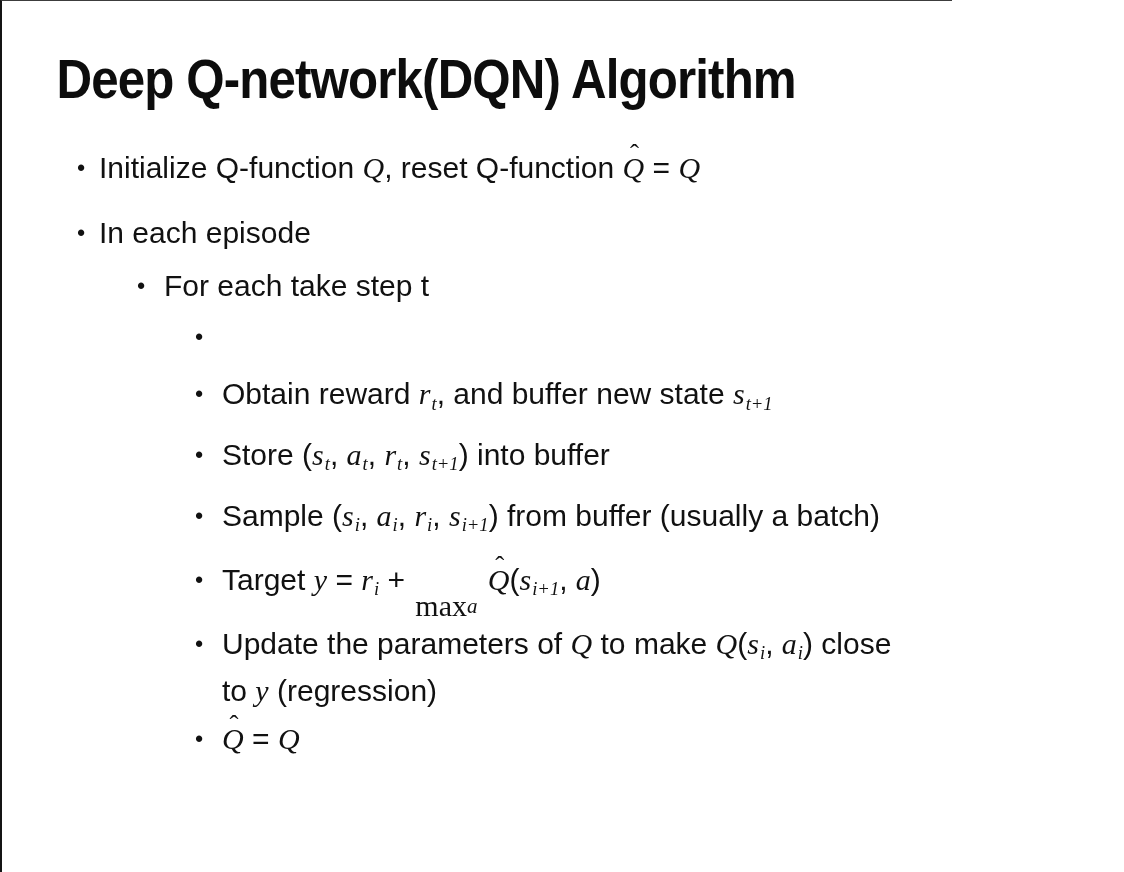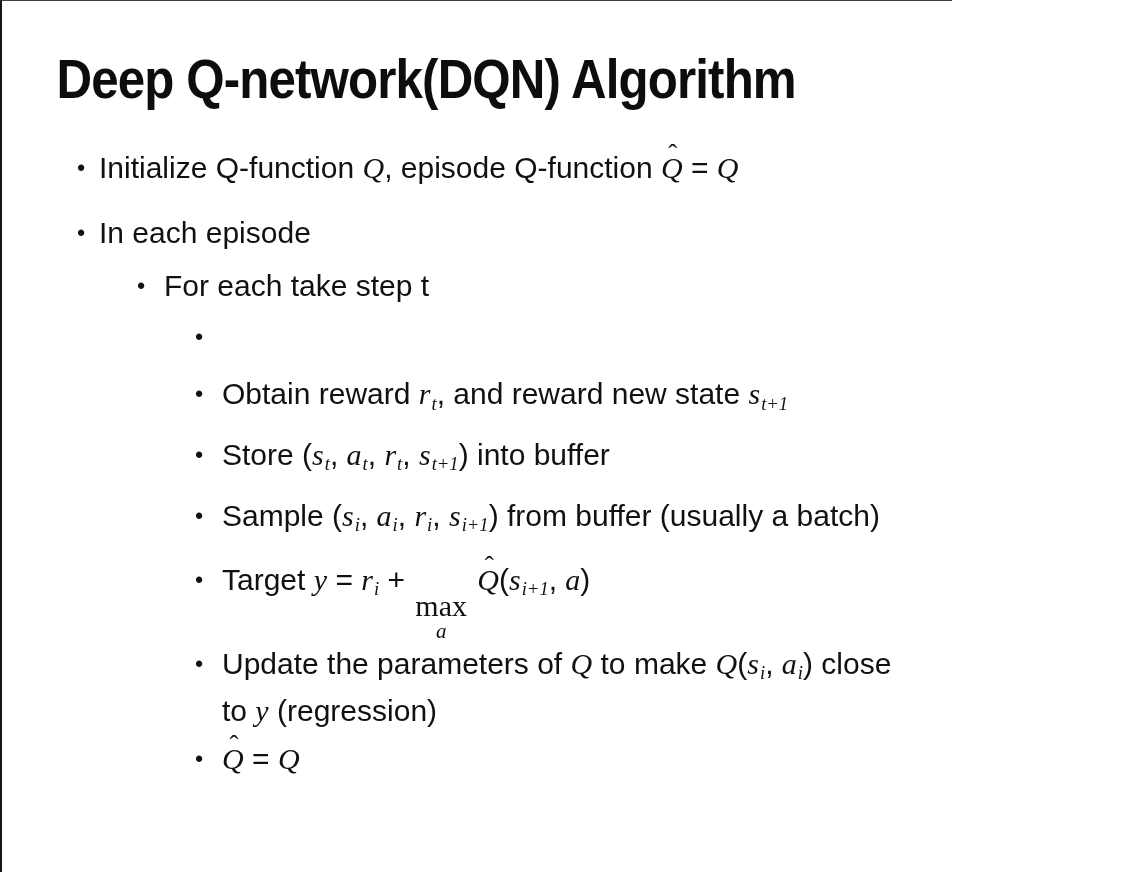--- a/index.html
+++ b/index.html
@@ -37,49 +37,49 @@
   .lvl1 .dot{width:22px;}
   .lvl2 .dot{width:27px;}
   .lvl3 .dot{width:27px;}
   .content{flex:1 1 auto;}
   .math{font-family:"Liberation Serif",serif;font-style:italic;}
   .msub{font-family:"Liberation Serif",serif;font-style:italic;
         font-size:0.62em;vertical-align:-0.28em;margin-left:1px;letter-spacing:0;}
   .hat-wrap{position:relative;display:inline-block;}
   .hat{position:absolute;top:-0.30em;left:50%;transform:translateX(-38%);
        font-style:normal;font-size:0.9em;line-height:1;}
-  .maxop{display:inline-flex;flex-direction:column;align-items:center;
+  .maxop{display:inline-flex;flex-direction:row;align-items:center;
          vertical-align:-26px;font-family:"Liberation Serif",serif;margin:0 2px;}
   .max-label{line-height:30px;font-style:normal;}
   .max-under{line-height:20px;font-size:0.7em;font-style:italic;}
 </style>
 </head>
 <body>
 
 <div class="slide">
   <h1 class="title">Deep Q-network(DQN) Algorithm</h1>
   <div class="bullets">
       <div class="bullet lvl1">
         <span class="dot">•</span>
-        <span class="content"><span class="plain">Initialize Q-function </span><span class="math">Q</span><span class="plain">, episode Q-function </span><span class="math hat-wrap"><span class="hat">ˆ</span><span>Q</span></span><span class="plain"> = </span><span class="math">Q</span></span>
+        <span class="content"><span class="plain">Initialize Q-function </span><span class="math">Q</span><span class="plain">, reset Q-function </span><span class="math hat-wrap"><span class="hat">ˆ</span><span>Q</span></span><span class="plain"> = </span><span class="math">Q</span></span>
       </div>
       <div class="bullet lvl1">
         <span class="dot">•</span>
         <span class="content"><span class="plain">In each episode</span></span>
       </div>
       <div class="bullet lvl2">
         <span class="dot">•</span>
         <span class="content"><span class="plain">For each take step t</span></span>
       </div>
       <div class="bullet lvl3">
         <span class="dot">•</span>
       </div>
       <div class="bullet lvl3">
         <span class="dot">•</span>
-        <span class="content"><span class="plain">Obtain reward </span><span class="math">r<span class="msub">t</span></span><span class="plain">, and reward new state </span><span class="math">s<span class="msub">t+1</span></span></span>
+        <span class="content"><span class="plain">Obtain reward </span><span class="math">r<span class="msub">t</span></span><span class="plain">, and buffer new state </span><span class="math">s<span class="msub">t+1</span></span></span>
       </div>
       <div class="bullet lvl3">
         <span class="dot">•</span>
         <span class="content"><span class="plain">Store (</span><span class="math">s<span class="msub">t</span></span><span class="plain">, </span><span class="math">a<span class="msub">t</span></span><span class="plain">, </span><span class="math">r<span class="msub">t</span></span><span class="plain">, </span><span class="math">s<span class="msub">t+1</span></span><span class="plain">) into buffer</span></span>
       </div>
       <div class="bullet lvl3">
         <span class="dot">•</span>
         <span class="content"><span class="plain">Sample (</span><span class="math">s<span class="msub">i</span></span><span class="plain">, </span><span class="math">a<span class="msub">i</span></span><span class="plain">, </span><span class="math">r<span class="msub">i</span></span><span class="plain">, </span><span class="math">s<span class="msub">i+1</span></span><span class="plain">) from buffer (usually a batch)</span></span>
       </div>
       <div class="bullet lvl3">

